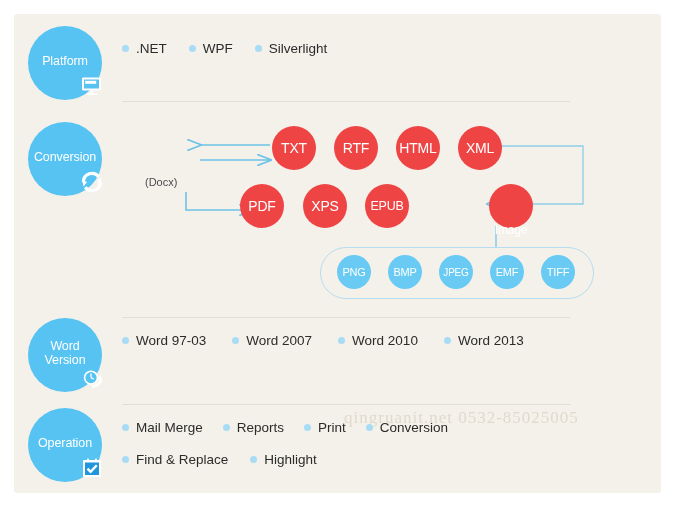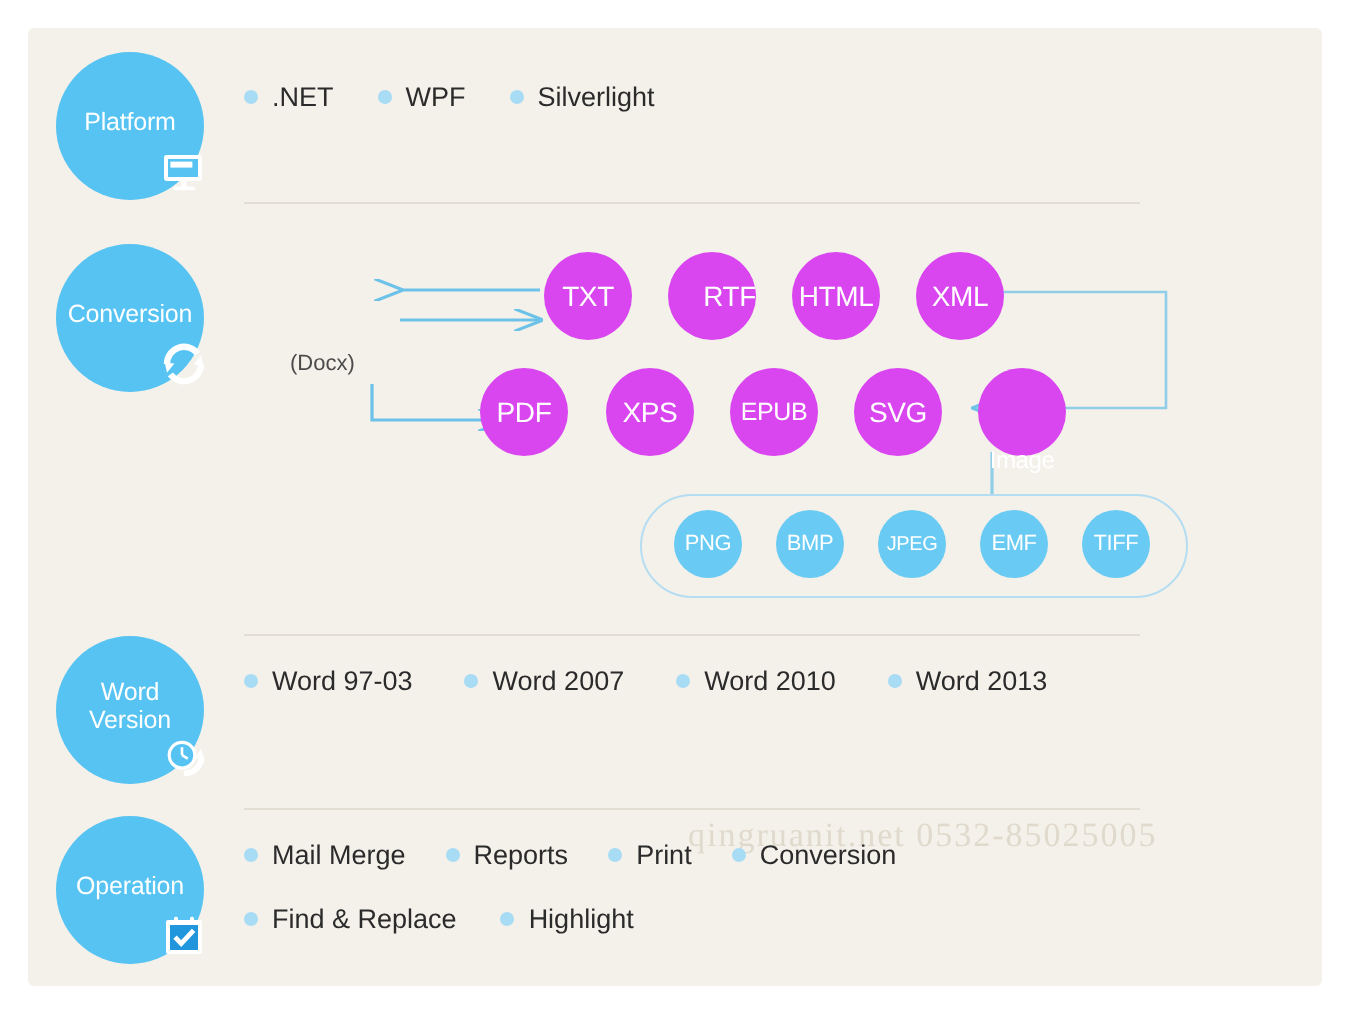--- a/index.html
+++ b/index.html
@@ -85,21 +85,21 @@
   .divider {
     position: absolute;
     height: 1px;
     background: #e3ded3;
   }
 
   
   .fmt {
     position: absolute;
     border-radius: 50%;
-    background: #d946ef;
+    background: #ef4444;
     color: #ffffff;
     display: flex;
     align-items: center;
     justify-content: center;
     font-size: 14px;
     letter-spacing: -0.2px;
   }
   .fmt.big { width: 44px; height: 44px; }
   .fmt.doc { background: #24ace9; }
   .fmt.small {
@@ -204,41 +204,38 @@
         <path d="M21.5 8.6 L22.6 13.6 L17.8 13.2 Z" fill="#ffffff"></path>
         <path d="M4.5 17.4 L3.4 12.4 L8.2 12.8 Z" fill="#ffffff"></path>
       </svg>
     </div>
 
     <div class="fmt-sub" style="left:131px; top:162px;">(Docx)</div>
 
     <div class="fmt big" style="left:258px; top:112px;">
       <span>TXT</span>
     </div>
-    <div class="fmt big" style="left:320px; top:112px;justify-content:flex-end;">
+    <div class="fmt big" style="left:320px; top:112px;">
       <span>RTF</span>
     </div>
     <div class="fmt big" style="left:382px; top:112px;">
       <span>HTML</span>
     </div>
     <div class="fmt big" style="left:444px; top:112px;">
       <span>XML</span>
     </div>
 
     <div class="fmt big" style="left:226px; top:170px;">
       <span>PDF</span>
     </div>
     <div class="fmt big" style="left:351px; top:170px;">
       <span style="font-size:12.5px;">EPUB</span>
     </div>
     <div class="fmt big" style="left:289px; top:170px;">
       <span>XPS</span>
-    </div>
-    <div class="fmt big" style="left:413px; top:170px;">
-      <span>SVG</span>
     </div>
     <div class="fmt big" style="left:475px; top:170px;">
       <span style="font-size:12px;margin-top:48px;">Image</span>
     </div>
 
     <div id="img-group-box" style="left:306px; top:233px; width:272px; height:50px;"></div>
     <div class="fmt small" style="left:323px; top:241px;">
       <span>PNG</span>
     </div>
     <div class="fmt small" style="left:374px; top:241px;">

